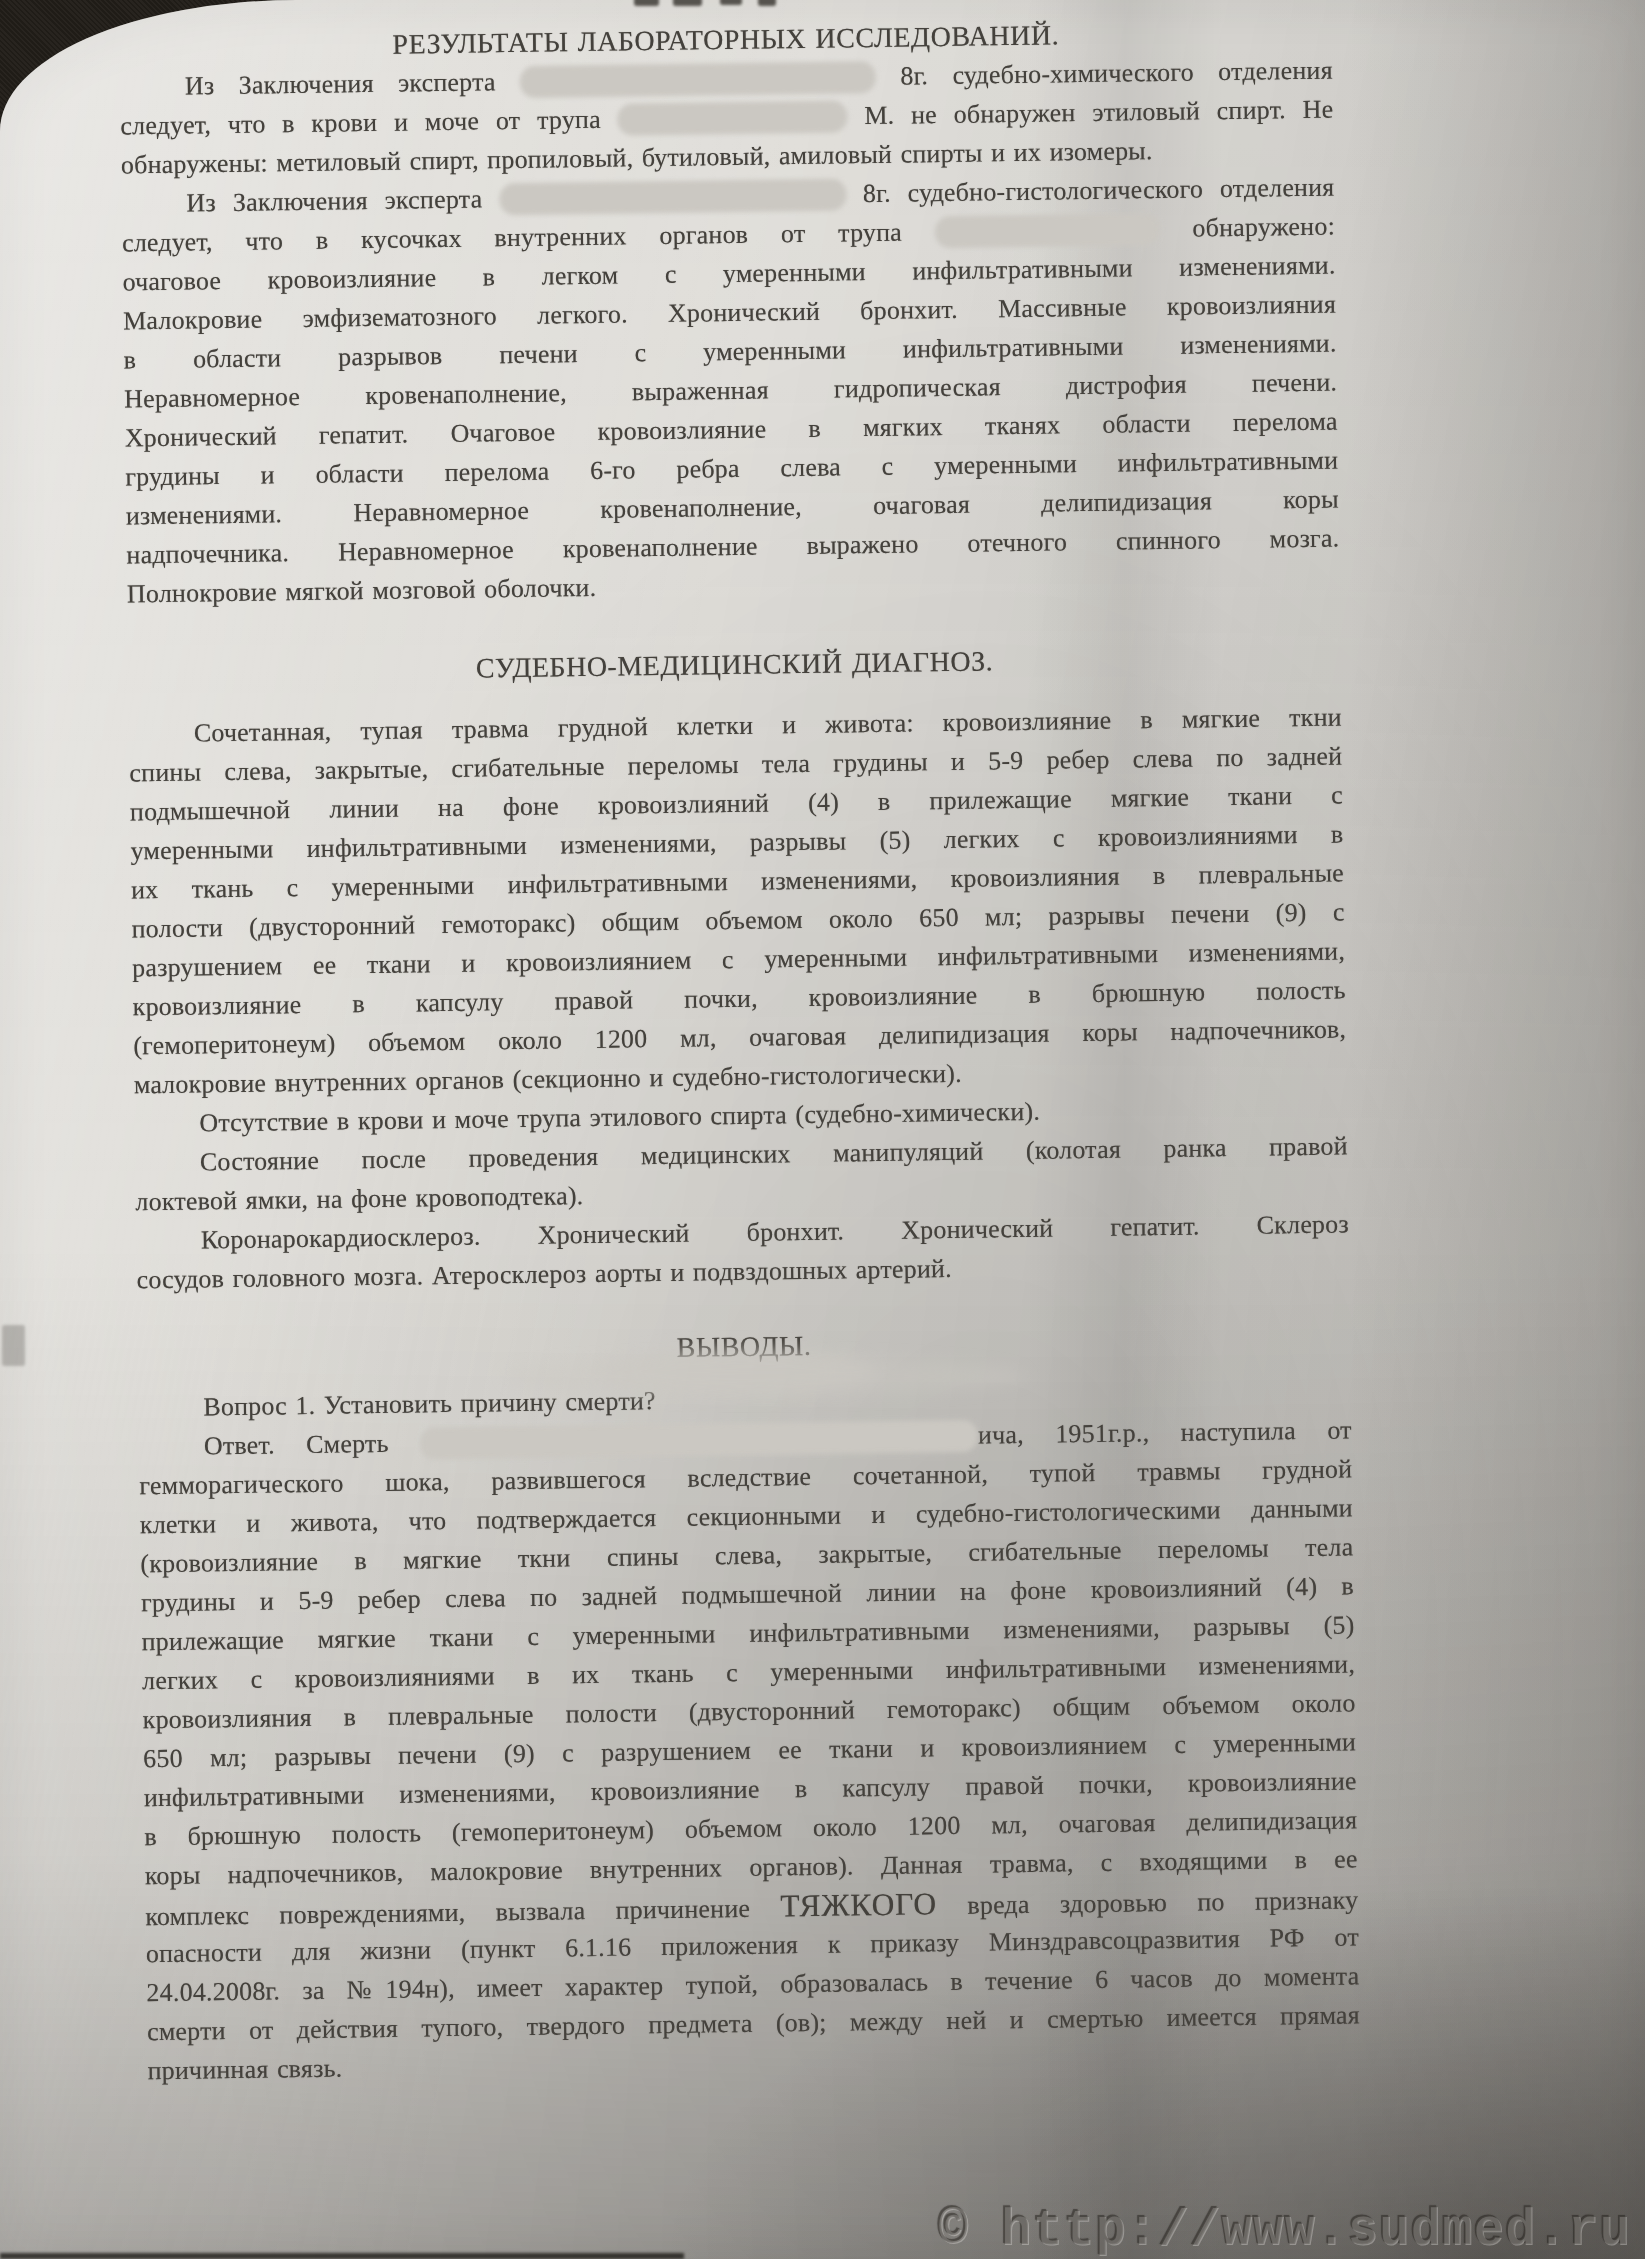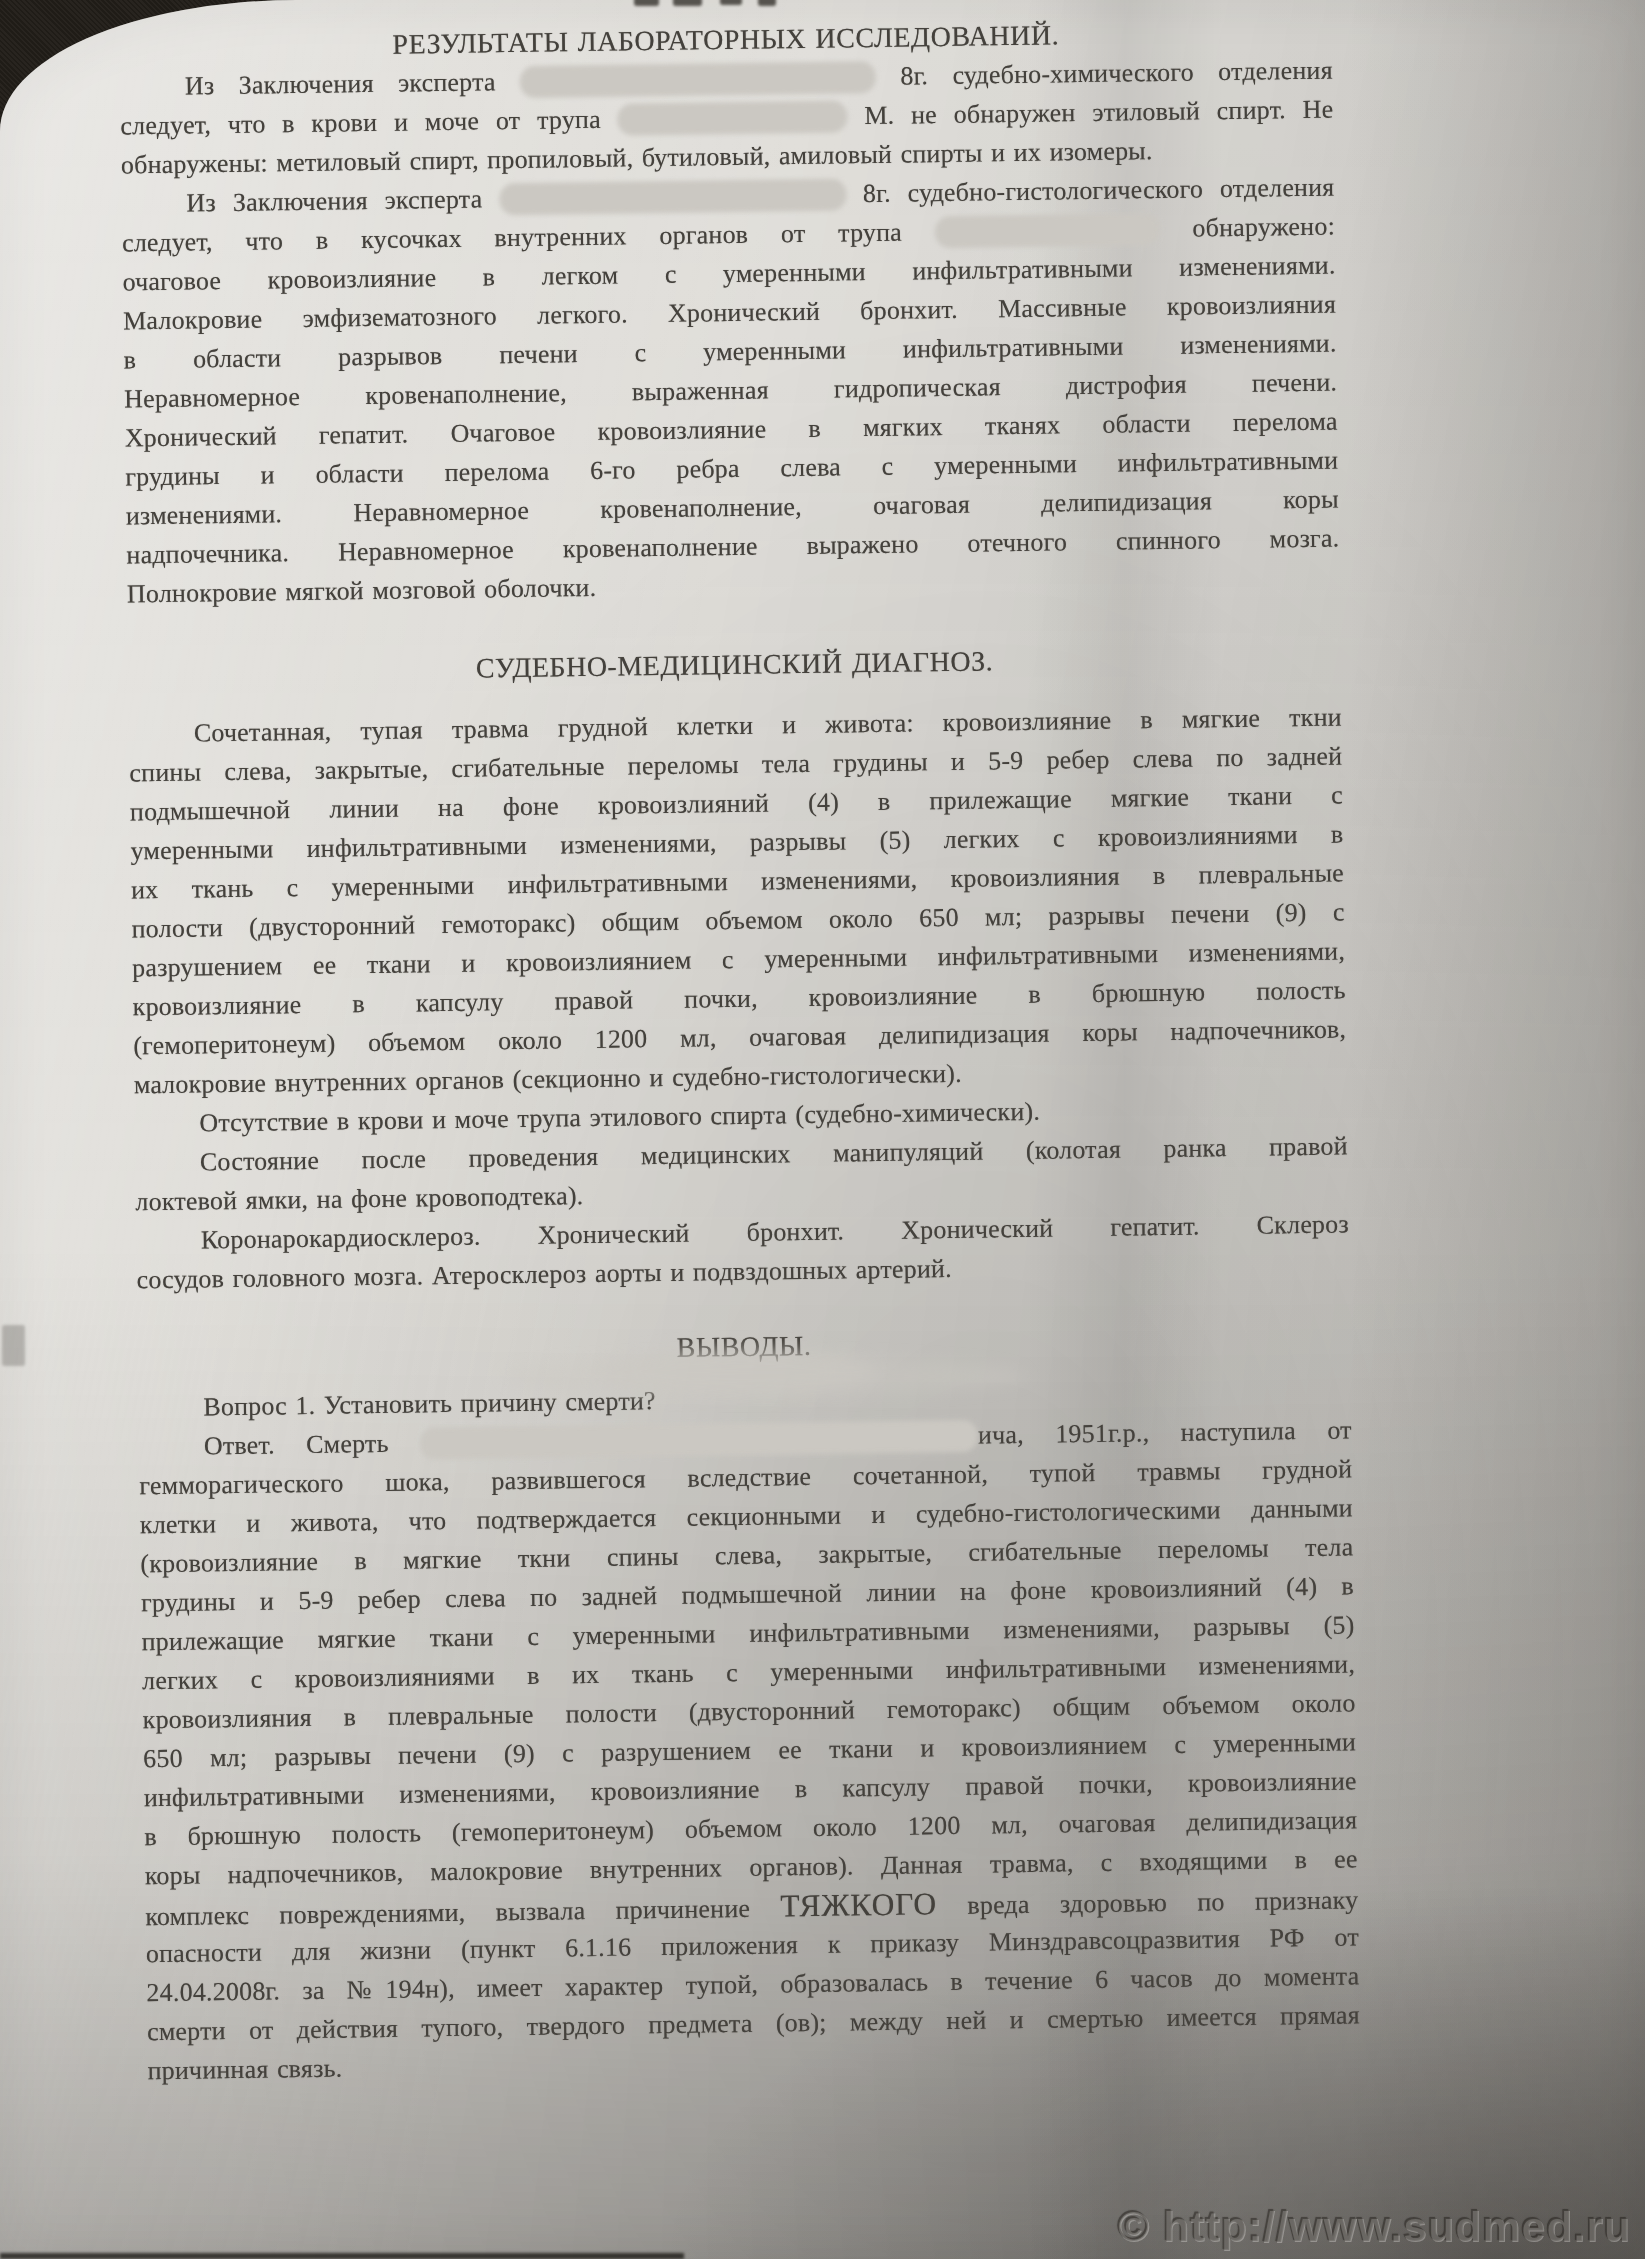--- a/index.html
+++ b/index.html
@@ -47,22 +47,22 @@
   .redact{
     display:inline-block;height:31.5px;vertical-align:middle;
     background:#cbc8c2;border-radius:15.3px;filter:blur(2.7px);
     transform:translateY(-1.8px);
   }
   .artifact-layer{position:absolute;inset:0;pointer-events:none;}
   .smudge{position:absolute;background:#ccc9c3;border-radius:50%;filter:blur(7.2px);}
   .smudge.dark{background:#36332e;border-radius:2.7px;filter:blur(1.4px);}
   .watermark{
     position:absolute;right:14.4px;top:2202px;
-    font-family:Liberation Sans, sans-serif;
-    font-size:43px;font-weight:bold;letter-spacing:0.9px;
+    font-family:Liberation Mono, monospace;
+    font-size:51px;font-weight:bold;letter-spacing:0.9px;
     color:rgba(80,77,72,0.40);
     text-shadow:0.9px 0.9px 0 rgba(235,233,228,0.35), -0.9px -0.9px 0.9px rgba(25,22,18,0.5);
   }
 </style>
 </head>
 <body>
 
 <div class="paper"></div>
 <div class="paper-shade shade-main"></div>
 <div class="shade-band1"></div>

